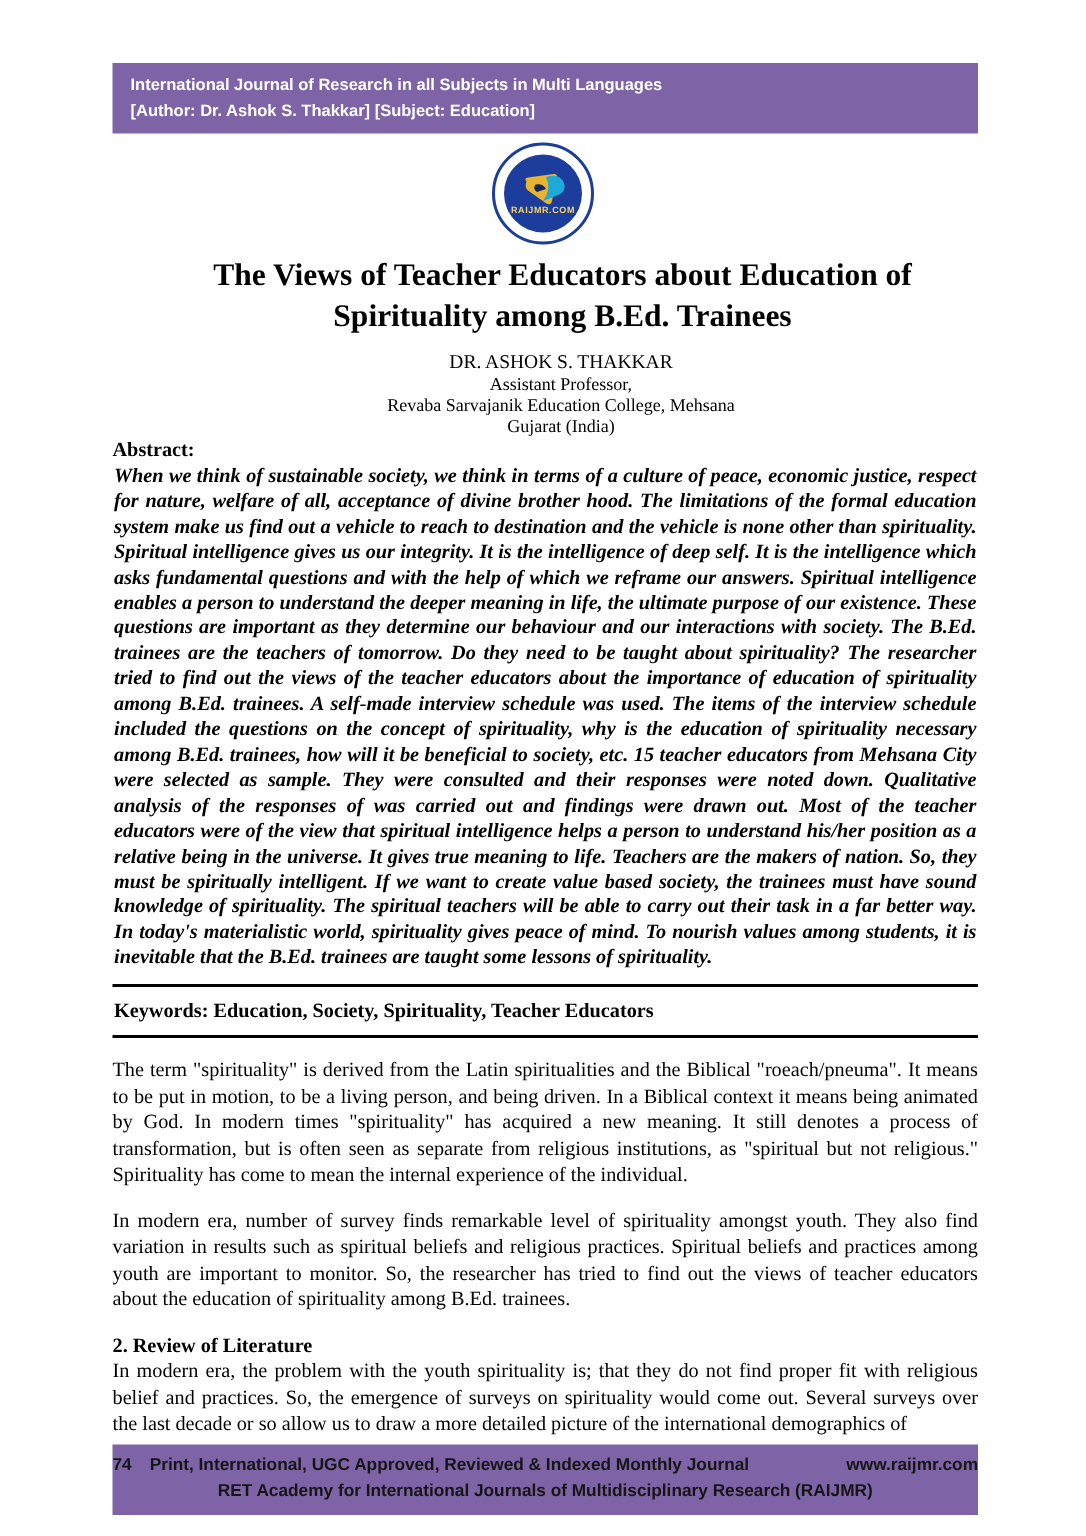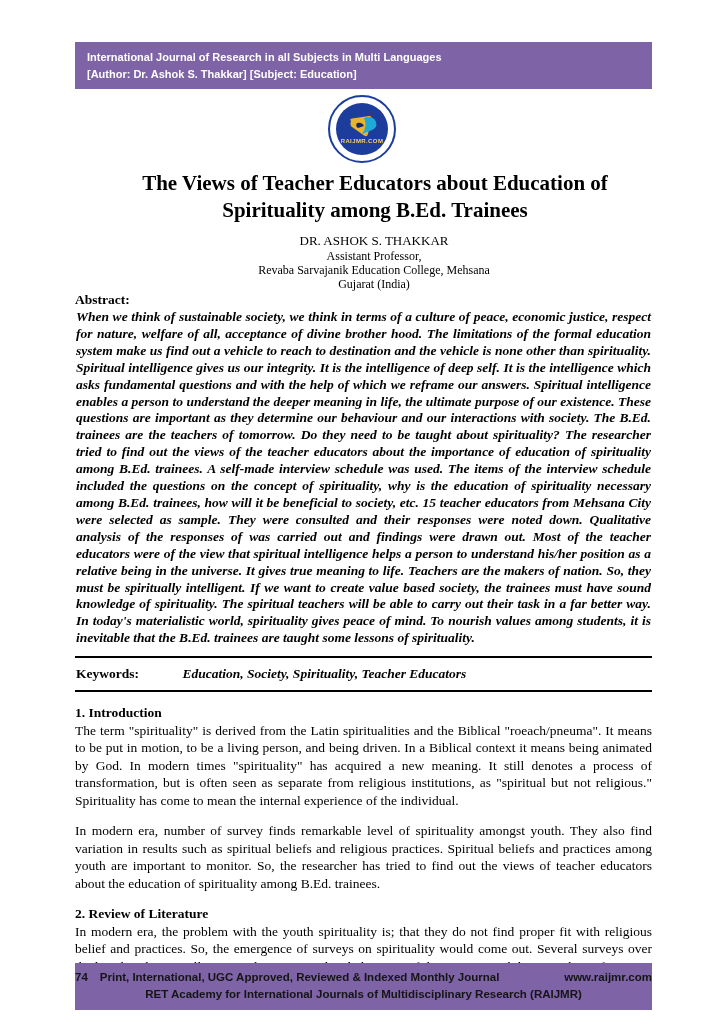--- a/index.html
+++ b/index.html
@@ -67,21 +67,21 @@
   .abs-text{
     margin:1px;font-weight:bold;font-style:italic;
     text-align:justify;line-height:16.9px;
   }
   .keywords{
     border-top:2px solid #000;border-bottom:2px solid #000;
     margin:9px 0 12px;padding:8px 1px;
     line-height:16px;
   }
   .kw-label{font-weight:bold;}
-  .kw-items{font-style:italic;font-weight:bold;margin-left:40px;}
+  .kw-items{font-weight:bold;}
   .sec-heading{font-weight:bold;line-height:17.5px;}
   .body-p{
     margin:0 0 13px;text-align:justify;line-height:17.5px;
   }
   
   .footer{
     position:absolute;left:75px;top:963px;width:577px;height:47px;
     background:var(--purple);
     box-sizing:border-box;padding:6px 0;
     font-family:"Liberation Sans", sans-serif;
@@ -132,21 +132,20 @@
 
     <div class="abs-heading">Abstract:</div>
     <p class="abs-text">When we think of sustainable society, we think in terms of a culture of peace, economic justice, respect for nature, welfare of all, acceptance of divine brother hood. The limitations of the formal education system make us find out a vehicle to reach to destination and the vehicle is none other than spirituality. Spiritual intelligence gives us our integrity. It is the intelligence of deep self. It is the intelligence which asks fundamental questions and with the help of which we reframe our answers. Spiritual intelligence enables a person to understand the deeper meaning in life, the ultimate purpose of our existence. These questions are important as they determine our behaviour and our interactions with society. The B.Ed. trainees are the teachers of tomorrow. Do they need to be taught about spirituality? The researcher tried to find out the views of the teacher educators about the importance of education of spirituality among B.Ed. trainees. A self-made interview schedule was used. The items of the interview schedule included the questions on the concept of spirituality, why is the education of spirituality necessary among B.Ed. trainees, how will it be beneficial to society, etc. 15 teacher educators from Mehsana City were selected as sample. They were consulted and their responses were noted down. Qualitative analysis of the responses of was carried out and findings were drawn out. Most of the teacher educators were of the view that spiritual intelligence helps a person to understand his/her position as a relative being in the universe. It gives true meaning to life. Teachers are the makers of nation. So, they must be spiritually intelligent. If we want to create value based society, the trainees must have sound knowledge of spirituality. The spiritual teachers will be able to carry out their task in a far better way. In today's materialistic world, spirituality gives peace of mind. To nourish values among students, it is inevitable that the B.Ed. trainees are taught some lessons of spirituality.</p>
 
     <div class="keywords">
       <span class="kw-label">Keywords:</span>
       <span class="kw-items"> Education, Society, Spirituality, Teacher Educators</span>
     </div>
 
     <div class="section">
-      <div class="sec-heading">1. Introduction</div>
       <p class="body-p">The term "spirituality" is derived from the Latin spiritualities and the Biblical "roeach/pneuma". It means to be put in motion, to be a living person, and being driven. In a Biblical context it means being animated by God.  In modern times "spirituality" has acquired a new meaning. It still denotes a process of transformation, but is often seen as separate from religious institutions, as "spiritual but not religious." Spirituality has come to mean the internal experience of the individual.</p>
       <p class="body-p">In modern era, number of survey finds remarkable level of spirituality amongst youth. They also find variation in results such as spiritual beliefs and religious practices.  Spiritual beliefs and practices among youth are important to monitor. So, the researcher has tried to find out the views of teacher educators about the education of spirituality among B.Ed. trainees.</p>
     </div>
 
     <div class="section">
       <div class="sec-heading">2. Review of Literature</div>
       <p class="body-p">In modern era, the problem with the youth spirituality is; that they do not find proper fit with religious belief and practices. So, the emergence of surveys on spirituality would come out. Several surveys over the last decade or so allow us to draw a more detailed picture of the international demographics of</p>
     </div>
 
   </div>

